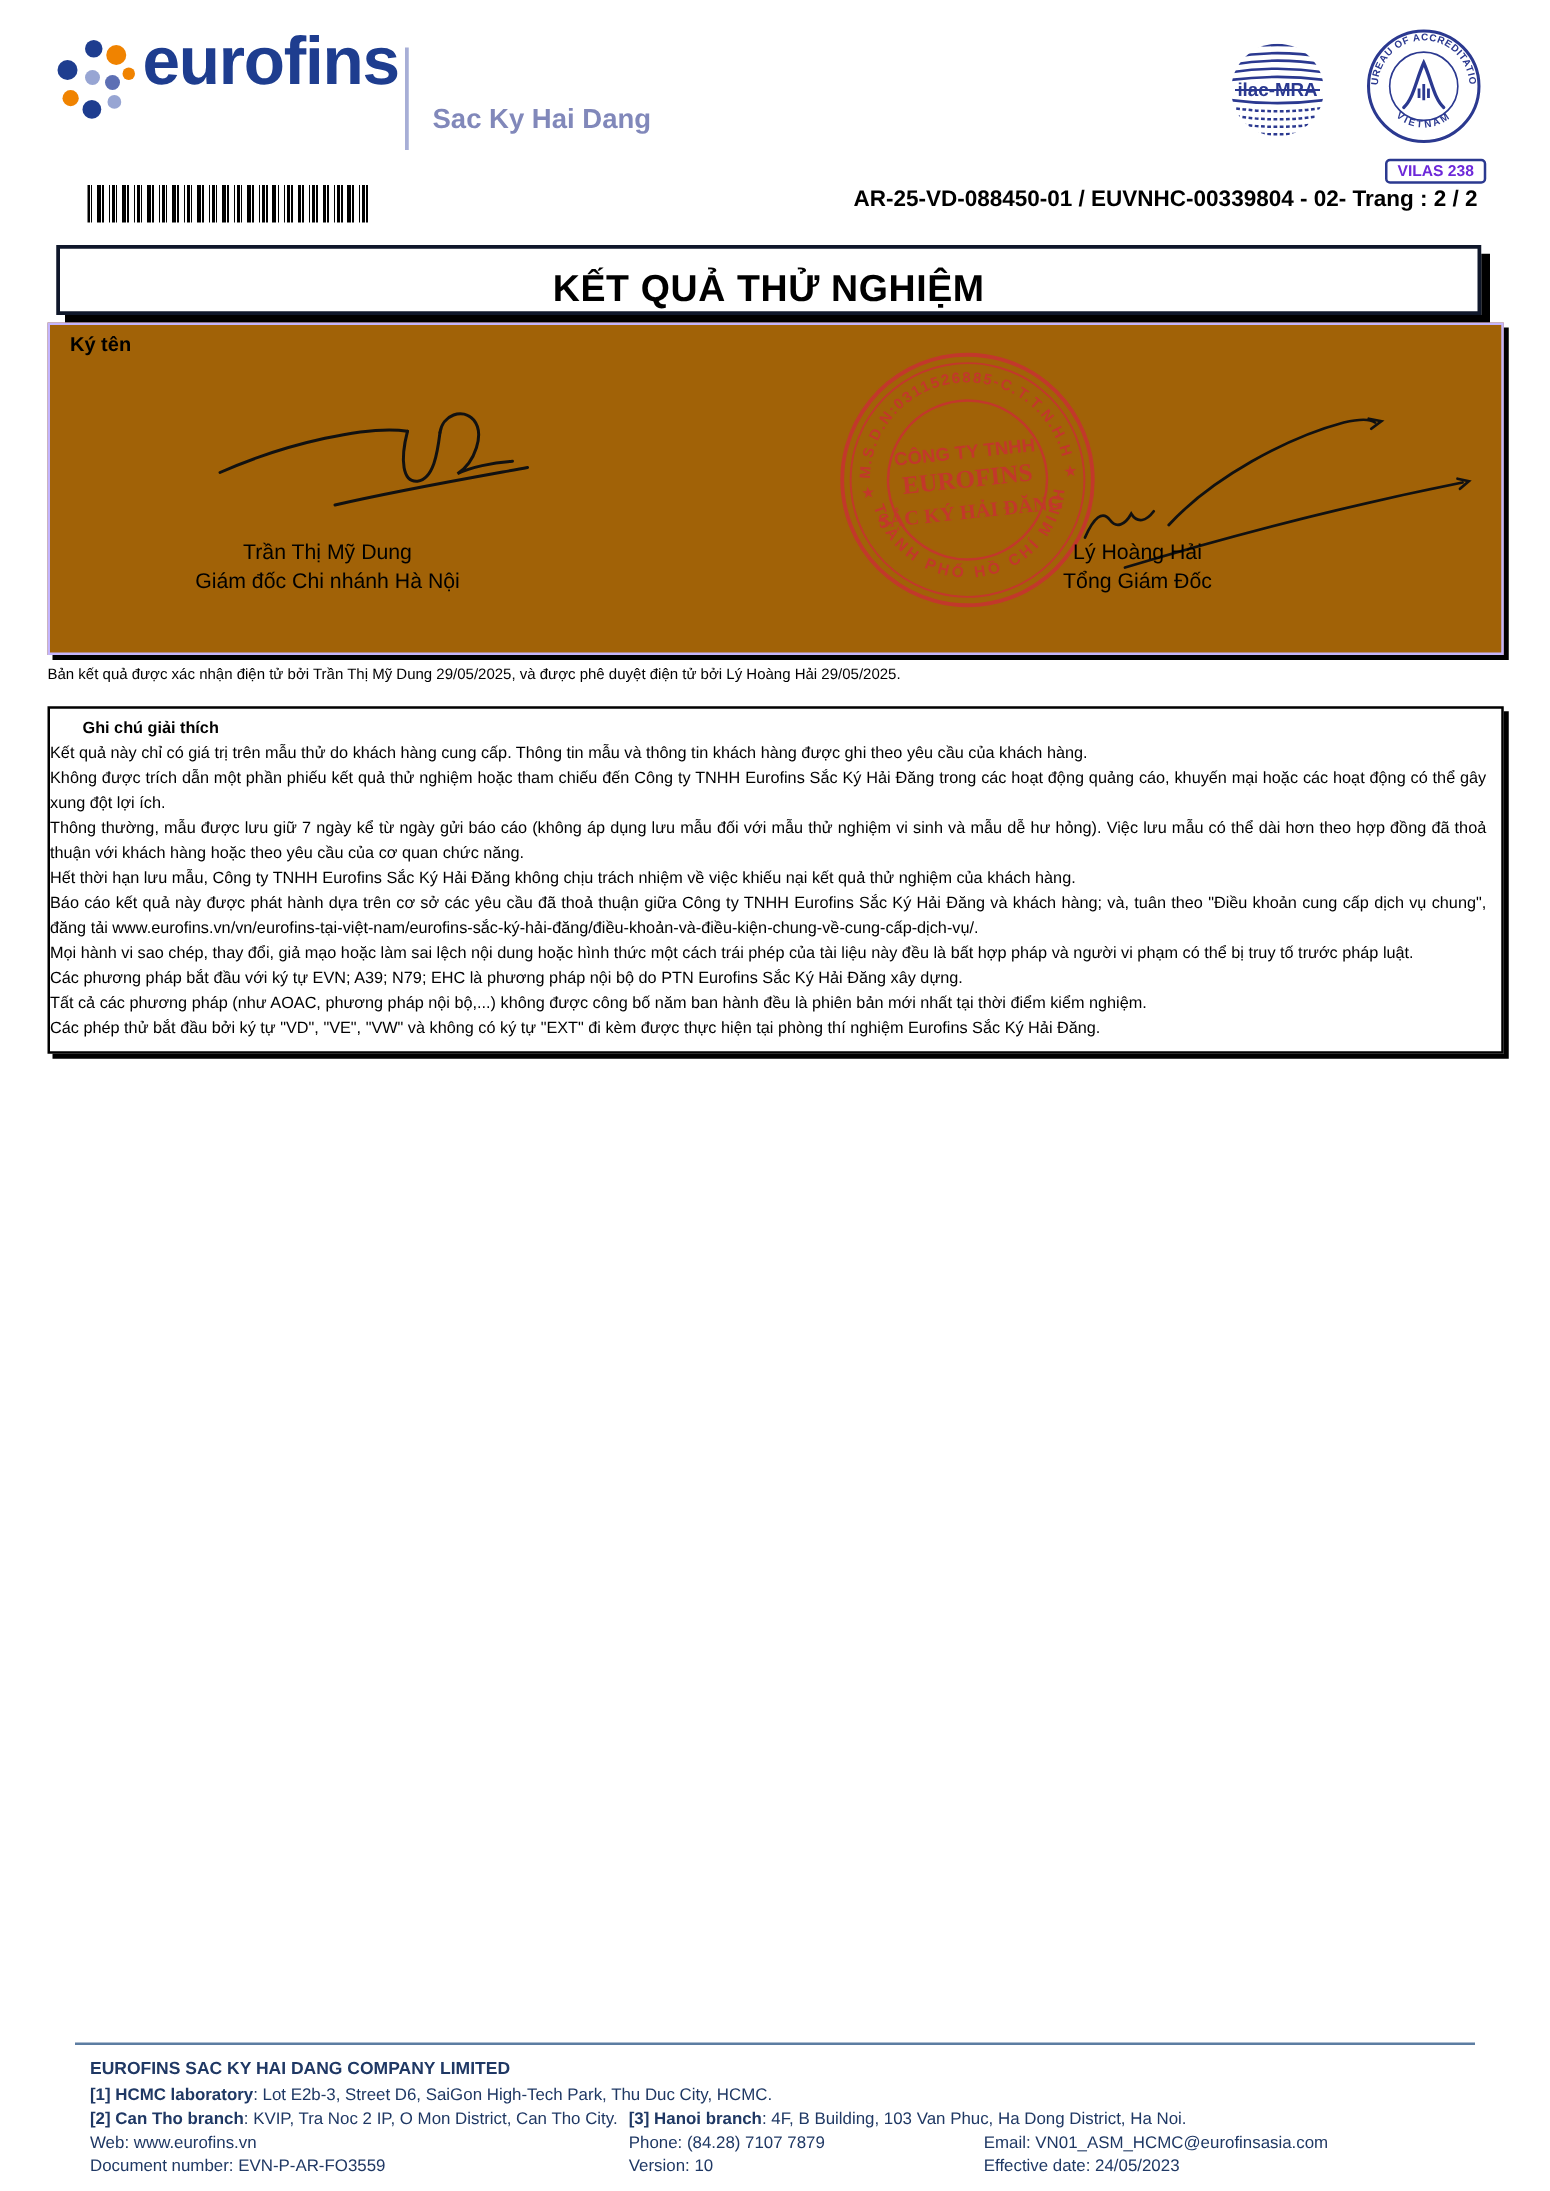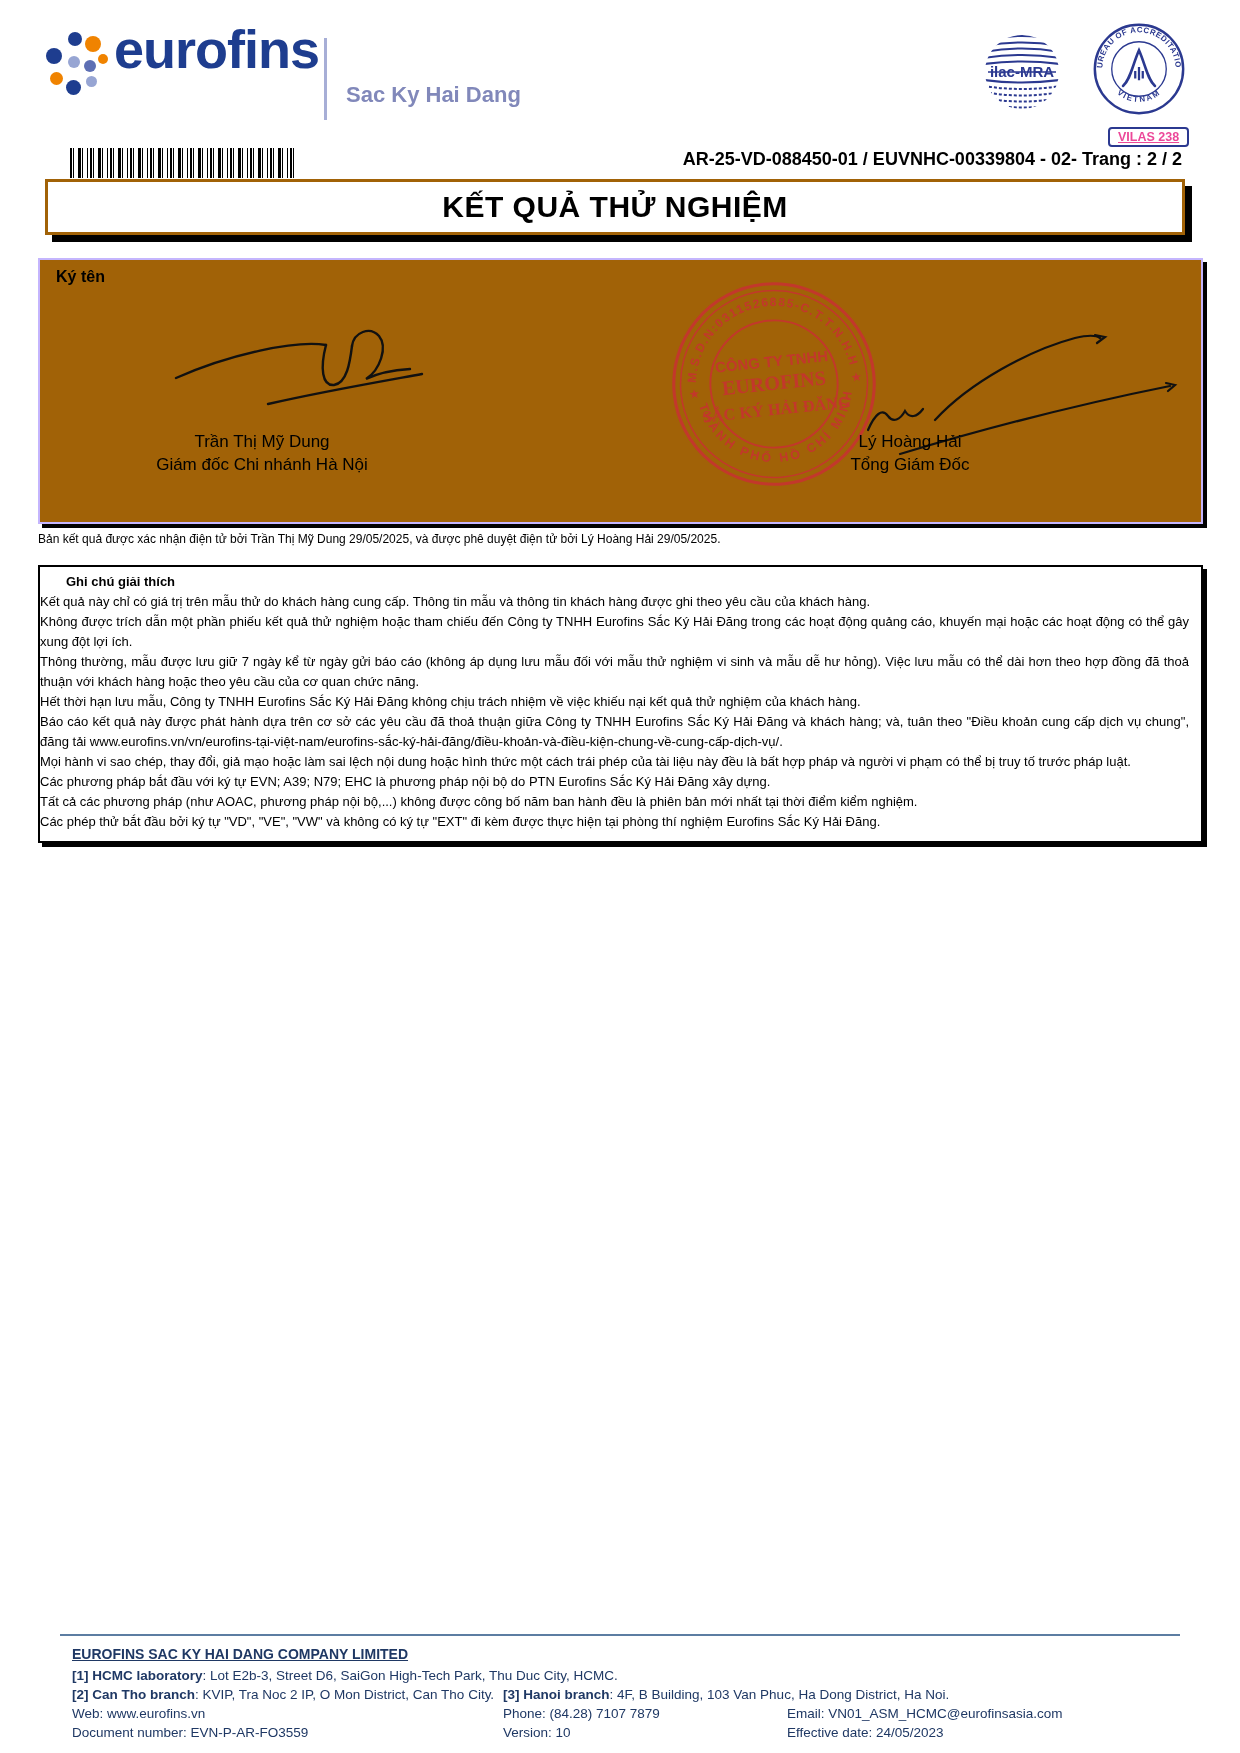--- a/index.html
+++ b/index.html
@@ -13,29 +13,29 @@
   .logo-wrap { position:absolute; left:42px; top:26px; width:560px; height:95px; }
   .dots { position:absolute; left:0; top:4px; width:66px; height:66px; }
   .dot { position:absolute; border-radius:50%; }
   .brand { position:absolute; left:72px; top:-8px; font-size:54px; font-weight:bold;
            letter-spacing:-1px; color:#1e3d8f; }
   .divider { position:absolute; left:282px; top:12px; width:3px; height:82px; background:#a7aed6; }
   .division { position:absolute; left:304px; top:56px; font-size:22px; font-weight:bold; color:#8188ba; }
   .ilac { position:absolute; left:982px; top:32px; }
   .bureau { position:absolute; left:1092px; top:22px; }
   .vilas { position:absolute; left:1108px; top:127px; border:2px solid #2b3990; border-radius:4px;
-           color:#ec4899; font-weight:bold; font-size:12.5px; padding:1px 8px; background:#fff;text-decoration:underline; }
+           color:#6d28d9; font-weight:bold; font-size:12.5px; padding:1px 8px; background:#fff; }
   
   .barcode { position:absolute; left:70px; top:148px; width:226px; height:30px;
     background:repeating-linear-gradient(90deg,#000 0 2px,#fff 2px 3px,#000 3px 4px,#fff 4px 8px,#000 8px 11px,#fff 11px 12px,#000 12px 13px,#fff 13px 17px,#000 17px 18px,#fff 18px 20px); }
   .docref { position:absolute; right:58px; top:149px; font-size:18px; font-weight:bold; }
   
-  .title-box { position:absolute; left:45px; top:179px; width:1140px; height:56px;
-    border:3px solid #a16207; box-shadow:7px 7px 0 #000; background:#fff;
-    display:flex; align-items:center; justify-content:center; }
+  .title-box { position:absolute; left:45px; top:196px; width:1140px; height:56px;
+    border:3px solid #0f172a; box-shadow:7px 7px 0 #000; background:#fff;
+    display:flex; align-items:flex-end; justify-content:center; }
   .title-box span { font-size:30px; font-weight:bold; letter-spacing:.5px; }
   
   .sig-box { position:absolute; left:38px; top:258px; width:1165px; height:266px;
     border:2px solid #c4b5fd; box-shadow:4px 4px 0 #000; background:#a16207; }
   .ky-ten { position:absolute; left:16px; top:8px; font-size:16px; font-weight:bold; }
   .sig-left { position:absolute; left:130px; top:52px; }
   .sig-right { position:absolute; left:800px; top:62px; }
   .name-block { position:absolute; width:320px; text-align:center; font-size:17px; line-height:23px; }
   .name-left { left:62px; top:170px; }
   .name-right { left:710px; top:170px; }
@@ -45,21 +45,21 @@
   
   .notes-box { position:absolute; left:38px; top:565px; width:1165px;
     border:2px solid #000; box-shadow:4px 4px 0 #000; background:#fff;
     padding:7px 12px 9px 0; }
   .notes-heading { font-size:13px; font-weight:bold; margin-left:26px; margin-bottom:3px; }
   .note-p { font-size:13px; line-height:20px; text-align:justify; }
   
   .foot-line { position:absolute; left:60px; top:1634px; width:1120px; height:2px; background:#5c7da2; }
   .footer { color:#1f3864; font-size:13.5px; }
   .footer div { position:absolute; white-space:nowrap; }
-  .f-company { left:72px; top:1646px; font-weight:bold; font-size:14px;text-decoration:underline; }
+  .f-company { left:72px; top:1646px; font-weight:bold; font-size:14px; }
   .f-lab1 { left:72px; top:1668px; }
   .f-br2 { left:72px; top:1687px; }
   .f-br3 { left:503px; top:1687px; }
   .f-web { left:72px; top:1706px; }
   .f-phone { left:503px; top:1706px; }
   .f-email { left:787px; top:1706px; }
   .f-doc { left:72px; top:1725px; }
   .f-ver { left:503px; top:1725px; }
   .f-eff { left:787px; top:1725px; }
   .b { font-weight:bold; }

